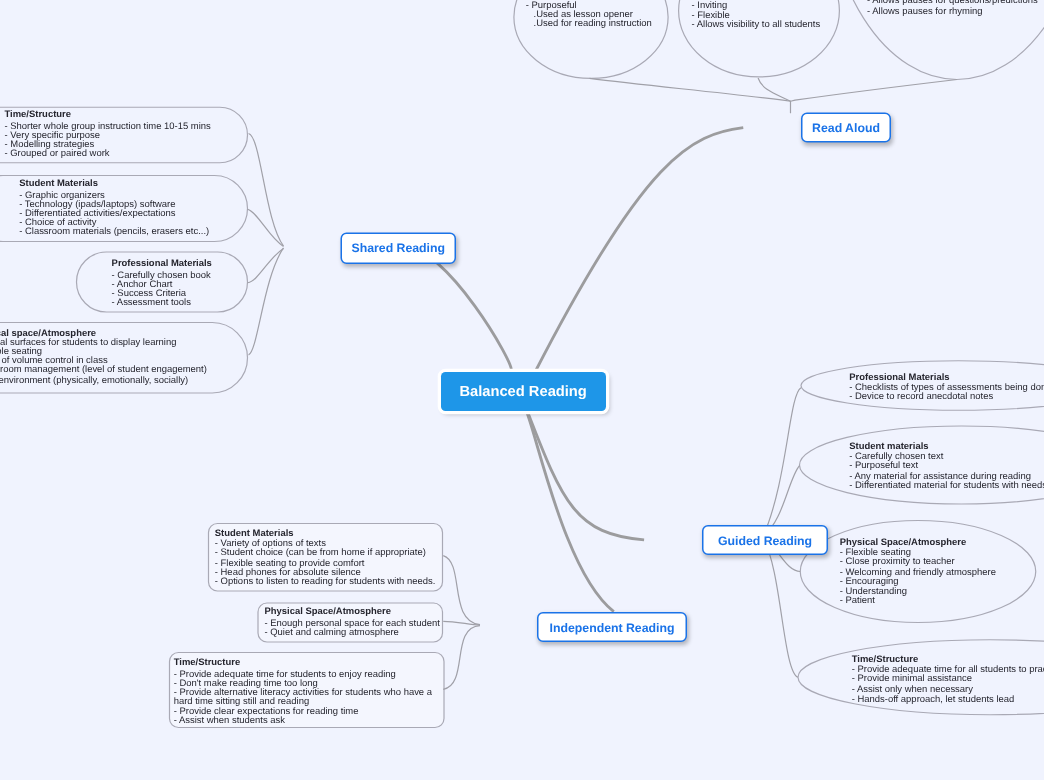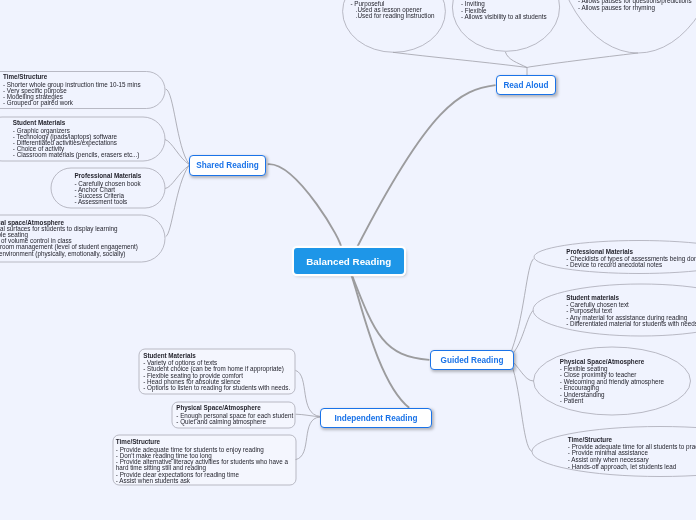--- a/index.html
+++ b/index.html
@@ -7,21 +7,21 @@
   body{width:696px;height:520px;overflow:hidden;background:#f0f3fe;
        font-family:"Liberation Sans",sans-serif;-webkit-font-smoothing:antialiased;}
   #stage{position:relative;width:696px;height:520px;overflow:hidden;}
   svg#shapes{position:absolute;left:0;top:0;width:696px;height:520px;}
   .node{position:absolute;box-sizing:border-box;}
   .hub{background:#1e96e8;border-radius:3px;color:#ffffff;
        font-weight:bold;font-size:9.8px;display:flex;align-items:center;justify-content:center;
        box-shadow:0 0 0 2.2px #ffffff, 1.5px 2px 3.5px rgba(0,0,0,.28);}
   .branch{background:#ffffff;border:1.6px solid #1a73e8;border-radius:4px;color:#1a73e8;
        font-weight:bold;font-size:8.2px;display:flex;align-items:center;justify-content:center;
-       box-shadow:1.2px 1.8px 3px rgba(0,0,0,.26);}
+       box-shadow:1.2px 1.8px 3px rgba(0,0,0,.26);margin-left:38px;}
   .txt{position:absolute;color:#25252e;font-size:6.3px;line-height:6.3px;white-space:pre;}
   .txt b{font-weight:bold;display:block;margin-bottom:1.1px;}
   .txt i{font-style:normal;display:block;}
 </style>
 </head>
 <body>
 
 <div id="stage">
 <svg id="shapes" viewBox="0 0 696 520" xmlns="http://www.w3.org/2000/svg">
 <g fill="none" stroke="#a9a9b5" stroke-width="0.8">
@@ -69,21 +69,21 @@
     </div>
 <div class="node hub" style="left:294px;top:248px;width:109.5px;height:26px">
       <span>Balanced Reading</span>
     </div>
 <div class="node branch" style="left:496px;top:75px;width:60px;height:20px">
       <span>Read Aloud</span>
     </div>
 <div class="node branch" style="left:430px;top:350px;width:84px;height:20px">
       <span>Guided Reading</span>
     </div>
-<div class="node branch" style="left:320px;top:408px;width:112px;height:20px">
+<div class="node branch" style="left:320px;top:408px;width:100px;height:20px">
       <span>Independent Reading</span>
     </div>
 <div class="txt" style="left:3.0px;top:74.4px;line-height:6.1px"><b style="margin-bottom:1.4px">Time/Structure</b><i>- Shorter whole group instruction time 10-15 mins</i><i>- Very specific purpose</i><i>- Modelling strategies</i><i>- Grouped or paired work</i></div>
 <div class="txt" style="left:12.8px;top:120.3px;line-height:6.2px"><b style="margin-bottom:1.1px">Student Materials</b><i>- Graphic organizers</i><i>- Technology (ipads/laptops) software</i><i>- Differentiated activities/expectations</i><i>- Choice of activity</i><i>- Classroom materials (pencils, erasers etc...)</i></div>
 <div class="txt" style="left:74.4px;top:173.4px;line-height:6.2px"><b style="margin-bottom:1.1px">Professional Materials</b><i>- Carefully chosen book</i><i>- Anchor Chart</i><i>- Success Criteria</i><i>- Assessment tools</i></div>
 <div class="txt" style="left:-19.6px;top:219.5px;line-height:6.05px"><b style="margin-bottom:0.8px">Physical space/Atmosphere</b><i>- Vertical surfaces for students to display learning</i><i>- Flexible seating</i><i>- Level of volume control in class</i><i>- Classroom management (level of student engagement)</i><i>- Safe environment (physically, emotionally, socially)</i></div>
 <div class="txt" style="left:350.5px;top:0.7px;line-height:6.2px"><i>- Purposeful</i><i>   .Used as lesson opener</i><i>   .Used for reading instruction</i></div>
 <div class="txt" style="left:461px;top:1.3px;line-height:6.3px"><i>- Inviting</i><i>- Flexible</i><i>- Allows visibility to all students</i></div>
 <div class="txt" style="left:578px;top:-1.6px;line-height:6.3px"><i>- Allows pauses for questions/predictions</i><i>- Allows pauses for rhyming</i></div>
 <div class="txt" style="left:566.2px;top:249.2px;line-height:6.0px"><b style="margin-bottom:1.3px">Professional Materials</b><i>- Checklists of types of assessments being done</i><i>- Device to record anecdotal notes</i></div>

